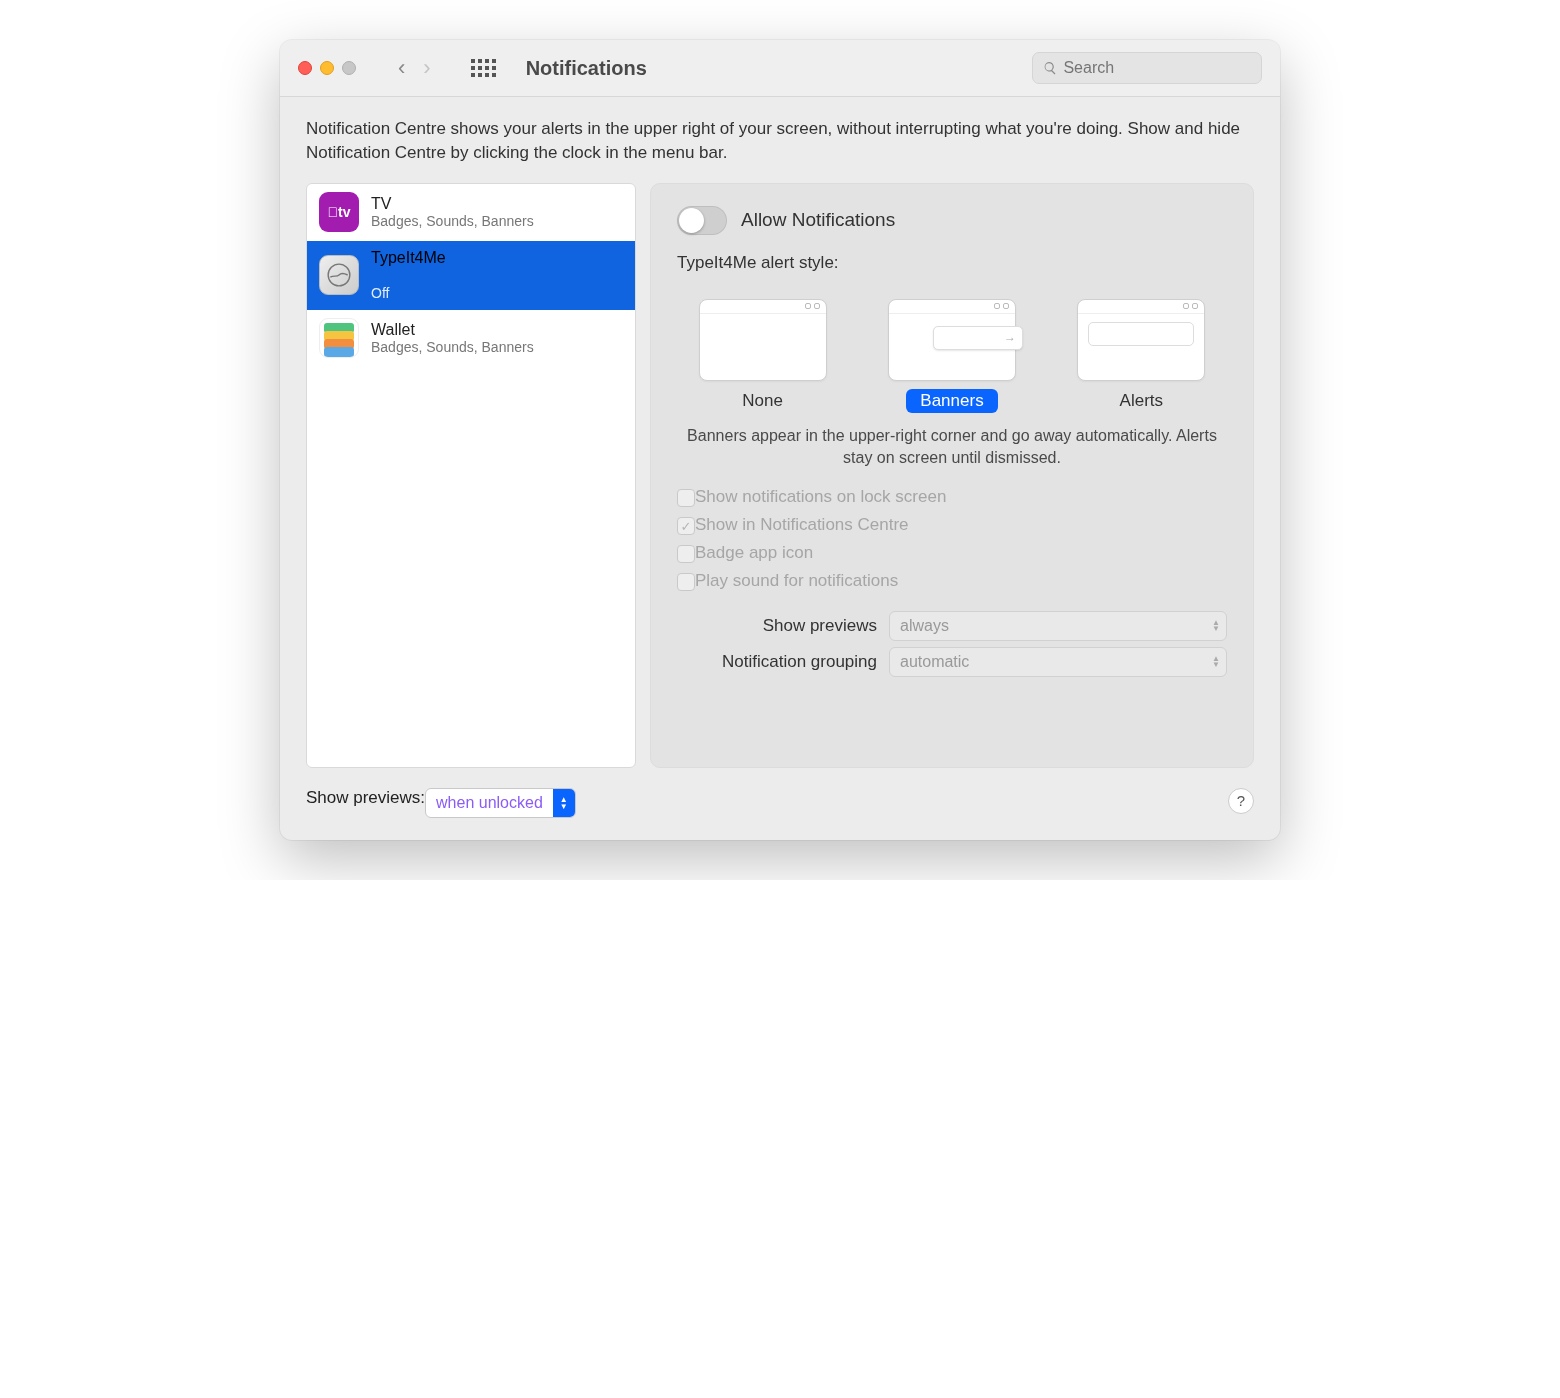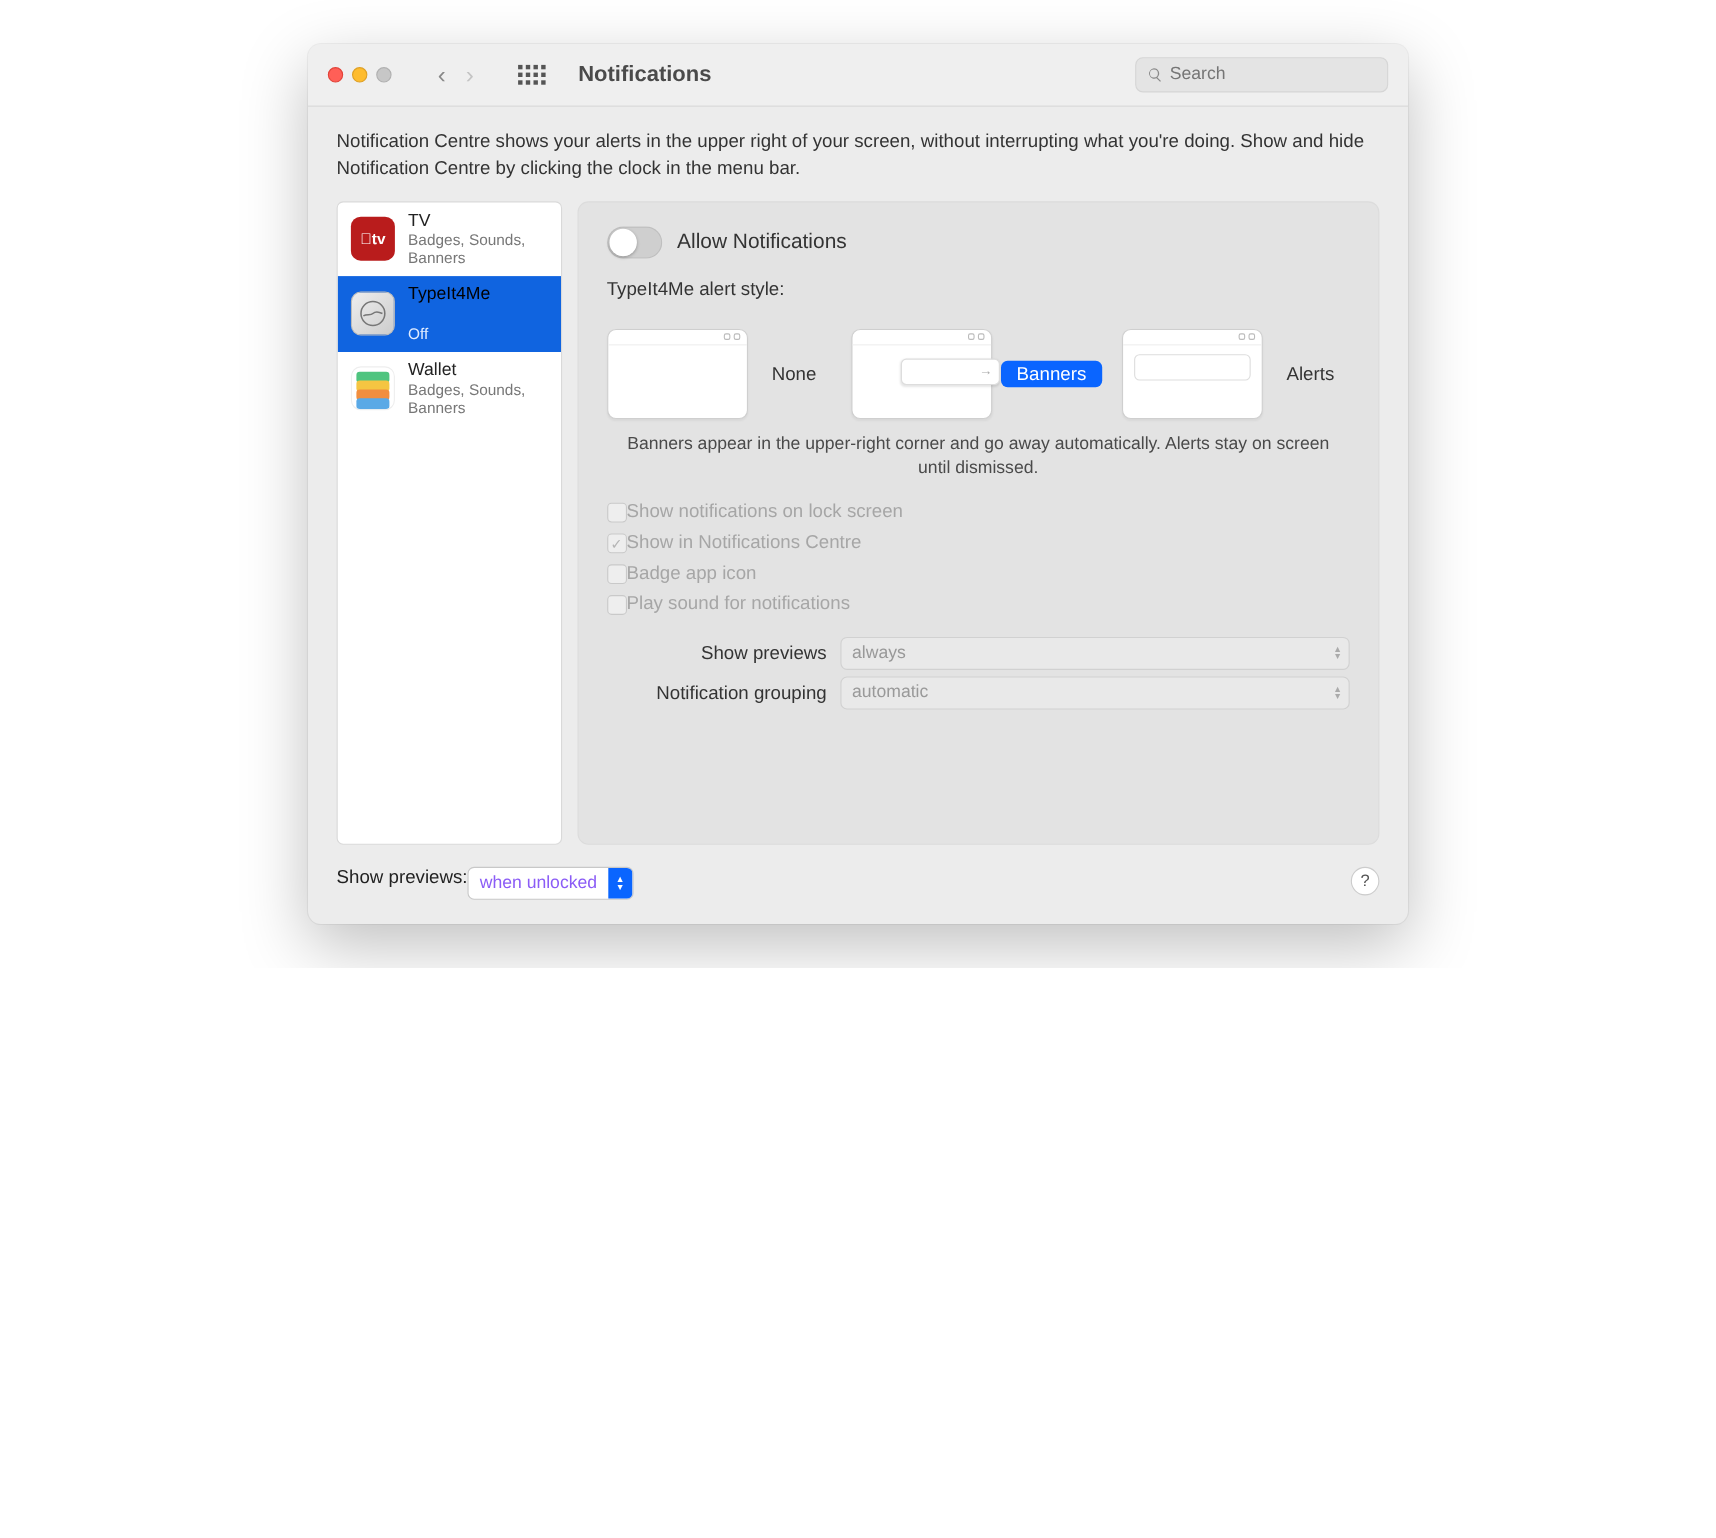--- a/index.html
+++ b/index.html
@@ -58,21 +58,21 @@
     border-bottom:1px solid transparent;
   }
   .app-row.selected { background:#1064e0; color:#fff;}
   .app-row.selected .app-sub{ color:#e0ecff;margin-top:18px;}
   .app-icon {
     width:40px;height:40px;border-radius:9px;
     display:flex;align-items:center;justify-content:center;
     font-size:14px;font-weight:600;
     flex-shrink:0;
   }
-  .app-icon.tv{ background:#b91c1c;color:#fff;}
+  .app-icon.tv{ background:#a21caf;color:#fff;}
   .app-icon.ti{ background:linear-gradient(135deg,#eee,#ccc); border:1px solid #bbb;}
   .app-icon.wallet{ background:#fff; position:relative; overflow:hidden; border:1px solid #eee;}
   .wallet-stripe{position:absolute;left:4px;right:4px;height:10px;border-radius:3px;}
   .ws1{top:4px;background:#4fc47f;}
   .ws2{top:12px;background:#f5c542;}
   .ws3{top:20px;background:#f28e3e;}
   .ws4{top:28px;background:#5aa9e6;}
   .app-name{font-size:16px;color:#222;}
   .app-row.selected .app-name{color:#000000;}
   .app-sub{font-size:14px;color:#777;}
@@ -86,21 +86,21 @@
     width:50px;height:29px;border-radius:29px;background:#cfcfcf;
     position:relative;cursor:pointer; box-shadow: inset 0 0 0 1px rgba(0,0,0,0.08);
   }
   .switch .knob{
     position:absolute;top:2px;left:2px;width:25px;height:25px;border-radius:50%;
     background:#fff;box-shadow:0 1px 3px rgba(0,0,0,0.3);
   }
   .allow-label{font-size:19px;color:#333;}
   .style-label{font-size:17px;color:#333;margin-bottom:26px;}
   .style-row{display:flex;justify-content:space-between;gap:18px;margin-bottom:12px;}
-  .style-opt{flex:1;display:flex;flex-direction:row;align-items:center;gap:8px;cursor:pointer;}
+  .style-opt{flex:1;display:flex;flex-direction:column;align-items:center;gap:8px;cursor:pointer;}
   .thumb{
     width:128px;height:82px;background:#fff;border:1px solid #cfcfcf;border-radius:8px;
     position:relative;
     box-shadow:0 1px 2px rgba(0,0,0,0.05);
   }
   .thumb .menubar{position:absolute;top:0;left:0;right:0;height:14px;border-bottom:1px solid #eee;}
   .thumb .mini{position:absolute;top:3px;right:6px;display:flex;gap:3px;}
   .thumb .mini span{width:6px;height:6px;border:1px solid #bbb;border-radius:2px;}
   .thumb .banner{position:absolute;top:26px;right:-8px;width:90px;height:24px;background:#fff;border:1px solid #ddd;border-radius:5px;box-shadow:0 1px 2px rgba(0,0,0,0.1);}
   .thumb .banner.arrow::after{content:"→";position:absolute;right:6px;top:3px;color:#aaa;font-size:12px;}

